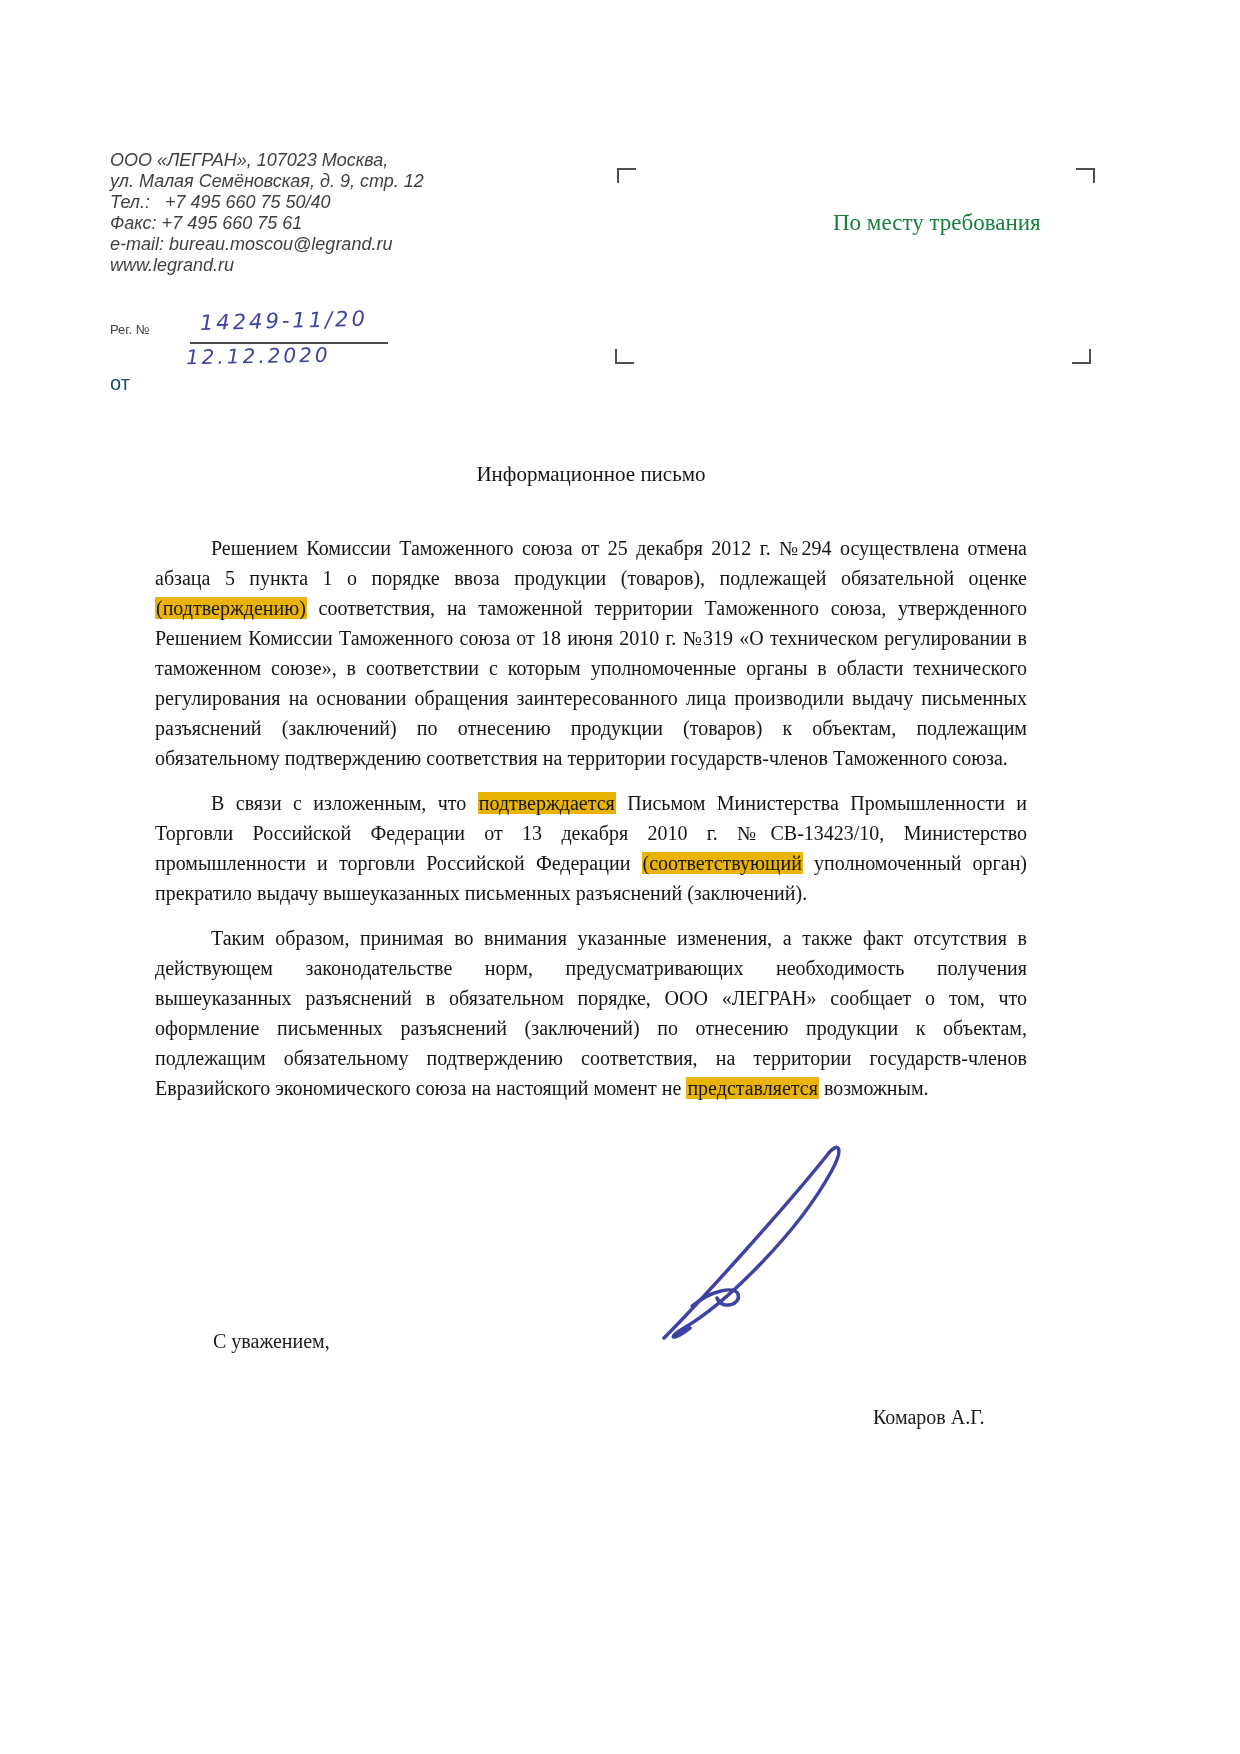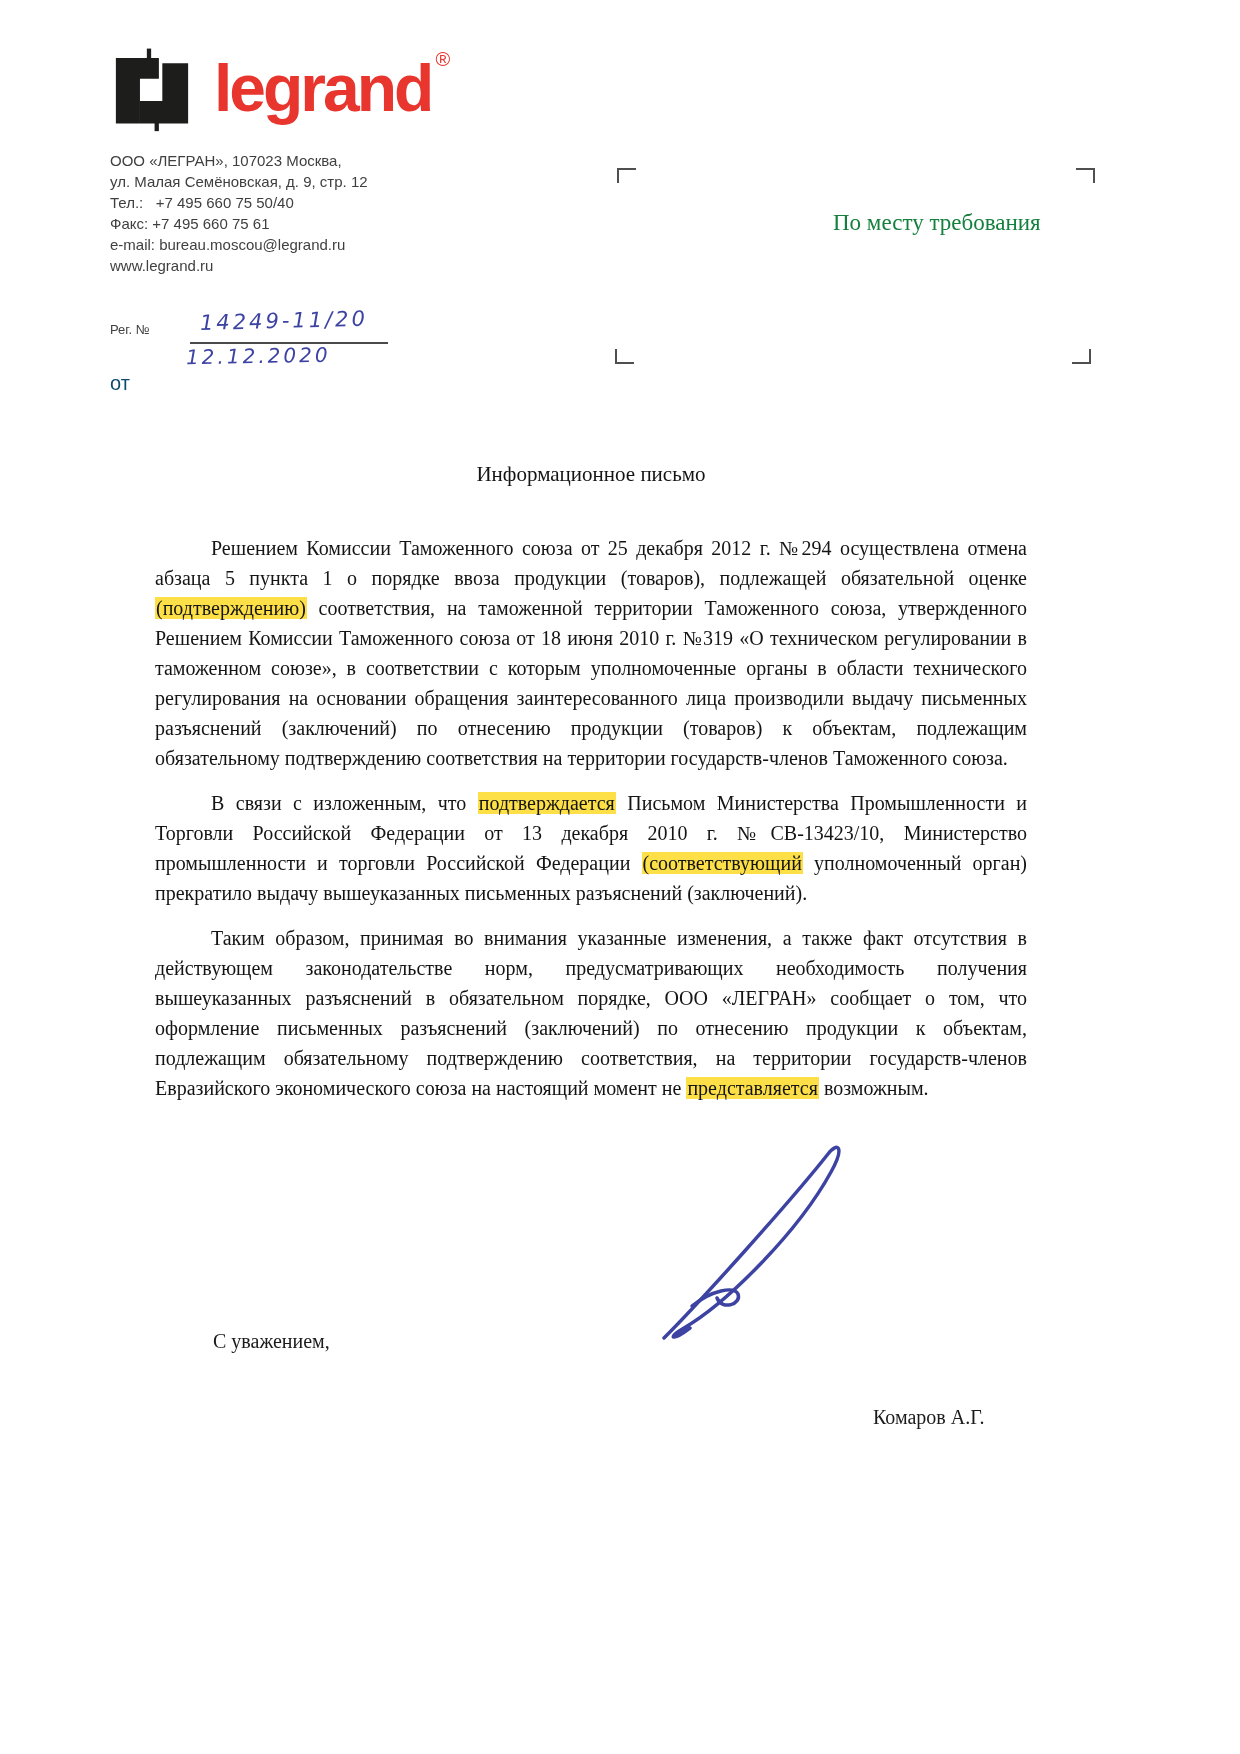--- a/index.html
+++ b/index.html
@@ -13,21 +13,21 @@
   .logo-row { position:absolute; top:46px; left:106px; display:flex; align-items:flex-start; }
   .logo-icon { width:92px; height:86px; }
   .brand-wrap { display:flex; align-items:flex-start; margin-left:16px; margin-top:0; }
   .brand {
     font-family:"Liberation Sans","DejaVu Sans",sans-serif; font-weight:bold;
     font-size:66px; line-height:84px; letter-spacing:-3px; color:#e8352e;
   }
   .rmark { font-family:"Liberation Sans",sans-serif; font-size:20px; color:#e8352e; margin-left:4px; margin-top:2px; }
 
   
-  .letterhead { position:absolute; top:150px; left:110px; font-family:"Liberation Sans","DejaVu Sans",sans-serif; font-size:15px; line-height:21px; color:#3f3f3f; }
+  .letterhead { position:absolute; top:150px; left:110px; font-family:"Liberation Sans","DejaVu Sans",sans-serif; font-size:18px; line-height:21px; color:#3f3f3f;font-style:italic; }
   .letterhead div { white-space:pre; }
 
   
   .reg-label { position:absolute; top:322px; left:110px; font-family:"Liberation Sans",sans-serif; font-size:13px; color:#3f3f3f; }
   .ot-label  { position:absolute; top:372px; left:110px; font-family:"Liberation Sans",sans-serif; font-size:20px; color:#0c4a6e; }
   .hand { font-family:"DejaVu Sans",sans-serif; font-style:italic; color:#3d43a2; letter-spacing:3px; }
   .reg-value { position:absolute; top:308px; left:200px; width:230px; font-size:21px; transform:rotate(-1.5deg); }
   .reg-underline { position:absolute; top:342px; left:190px; width:198px; border-bottom:2px solid #4a4a4a; }
   .date-value { position:absolute; top:344px; left:186px; font-size:20px; transform:rotate(-1deg); }
 
@@ -36,47 +36,33 @@
   .corner.tl { top:168px; left:617px;  border-top:2px solid #4f4f4f; border-left:2px solid #4f4f4f; }
   .corner.tr { top:168px; left:1076px; border-top:2px solid #4f4f4f; border-right:2px solid #4f4f4f; }
   .corner.bl { top:349px; left:615px;  border-bottom:2px solid #4f4f4f; border-left:2px solid #4f4f4f; }
   .corner.br { top:349px; left:1072px; border-bottom:2px solid #4f4f4f; border-right:2px solid #4f4f4f; }
   .addressee { position:absolute; top:210px; left:833px; font-size:23px; color:#15803d; }
 
   
   .title { position:absolute; top:462px; left:155px; width:872px; text-align:center; font-size:21px; color:#141414; }
   .body-text { position:absolute; top:533px; left:155px; width:872px; }
   .para { font-size:20px; line-height:30px; margin:0 0 15px 0; text-align:justify; text-indent:56px; color:#141414; }
-  mark.scan { background:#fde047; color:inherit; padding:0 1px; }
+  mark.scan { background:#eab308; color:inherit; padding:0 1px; }
 
   
   .salutation { position:absolute; top:1330px; left:213px; font-size:20px; }
   .position-block { position:absolute; top:1384px; left:222px; font-size:20px; line-height:27px; }
   .signatory { position:absolute; top:1406px; left:873px; font-size:20px; }
   .signature-svg { position:absolute; top:1140px; left:632px; width:240px; height:205px; }
 </style>
 </head>
 <body>
 
 <div class="page">
 
-  <div class="logo-row">
-    <svg class="logo-icon" viewBox="0 0 100 100">
-      <g fill="#1d1d1b">
-        <path d="M8,14 L58,14 L58,38 L36,38 L36,90 L8,90 Z"></path>
-        <path d="M36,64 L62,64 L62,20 L92,20 L92,90 L36,90 Z"></path>
-        <rect x="44" y="3" width="5" height="13"></rect>
-        <rect x="53" y="88" width="5" height="11"></rect>
-      </g>
-    </svg>
-    <div class="brand-wrap">
-      <span class="brand">legrand</span>
-      <span class="rmark">®</span>
-    </div>
-  </div>
 
   <div class="letterhead">
     <div>ООО «ЛЕГРАН», 107023 Москва,</div>
     <div>ул. Малая Семёновская, д. 9, стр. 12</div>
     <div>Тел.:   +7 495 660 75 50/40</div>
     <div>Факс: +7 495 660 75 61</div>
     <div>e-mail: bureau.moscou@legrand.ru</div>
     <div>www.legrand.ru</div>
   </div>
 

